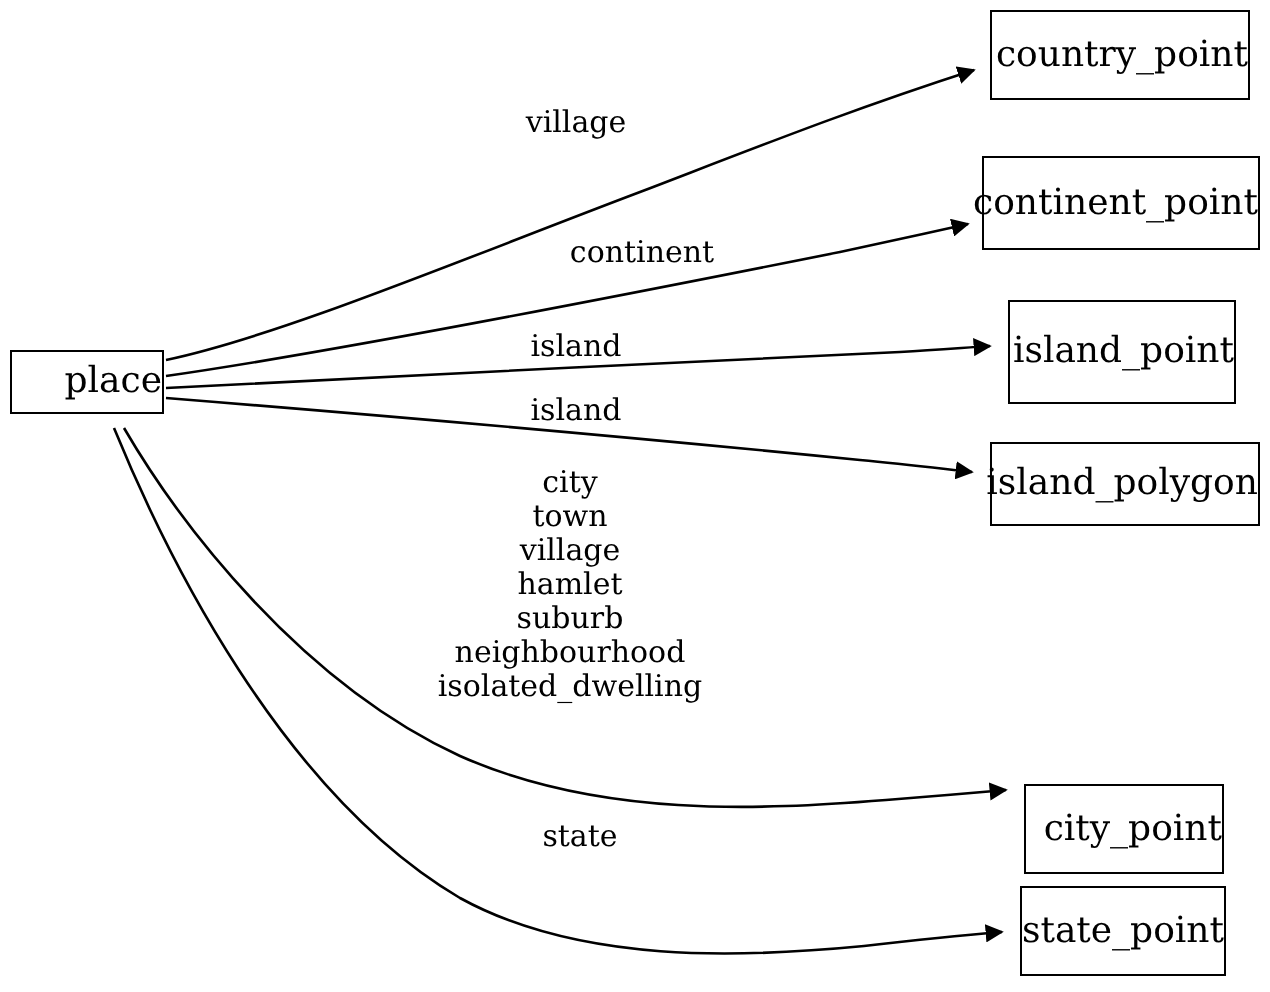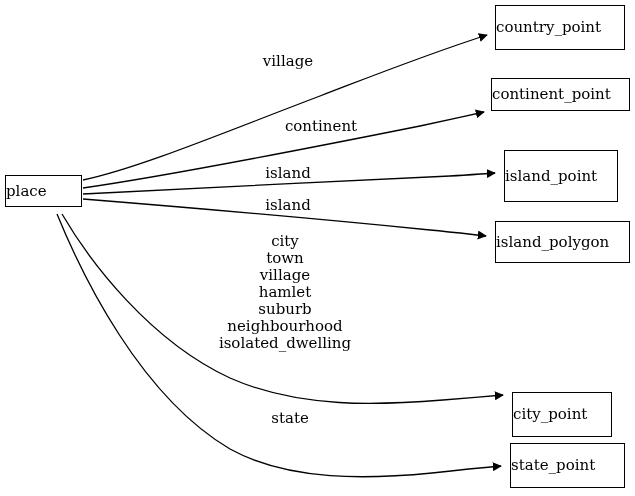--- a/index.html
+++ b/index.html
@@ -22,23 +22,23 @@
     width: 635px;
     height: 496px;
   }
   .node {
     position: absolute;
     box-sizing: border-box;
     border: 1px solid #000000;
     background: #ffffff;
     display: flex;
     align-items: center;
-    justify-content: flex-start;
+    justify-content: flex-end;
     color: #000000;
-    font-size: 15px;
+    font-size: 18px;
     line-height: 1;
     white-space: nowrap;
   }
   .edge-label {
     position: absolute;
     color: #000000;
     font-size: 15px;
     line-height: 17px;
     text-align: center;
     white-space: pre;
@@ -64,33 +64,33 @@
         <path d="M 57,214 C 82,275 140,396 230,449 C 290,482 370,479 432,473 C 458,470 477,468 501,466" fill="none" stroke="#000000" stroke-width="1.3" marker-end="url(#arrow)"></path>
       </g>
   </svg>
   <div id="nodes">
       <div class="node" style="left: 5px; top: 175px; width: 77px; height: 32px;">
         <span>place</span>
       </div>
       <div class="node" style="left: 495px; top: 5px; width: 130px; height: 45px;">
         <span>country_point</span>
       </div>
-      <div class="node" style="left: 491px; top: 78px; width: 139px; height: 33px;">
+      <div class="node" style="left: 491px; top: 78px; width: 139px; height: 47px;">
         <span>continent_point</span>
       </div>
       <div class="node" style="left: 504px; top: 150px; width: 114px; height: 52px;">
         <span>island_point</span>
       </div>
       <div class="node" style="left: 495px; top: 221px; width: 135px; height: 42px;">
         <span>island_polygon</span>
       </div>
       <div class="node" style="left: 512px; top: 372px; width: 100px; height: 45px; margin-top: 20px;">
         <span>city_point</span>
       </div>
-      <div class="node" style="left: 510px; top: 443px; width: 115px; height: 45px;">
+      <div class="node" style="left: 510px; top: 443px; width: 103px; height: 45px;">
         <span>state_point</span>
       </div>
     </div>
   <div id="labels">
       <div class="edge-label" style="left: 288px; top: 53px;">village</div>
       <div class="edge-label" style="left: 280px; top: 118px; margin-left: 41px;">continent</div>
       <div class="edge-label" style="left: 288px; top: 165px;">island</div>
       <div class="edge-label" style="left: 288px; top: 197px;">island</div>
       <div class="edge-label" style="left: 285px; top: 233px;">city
 town

